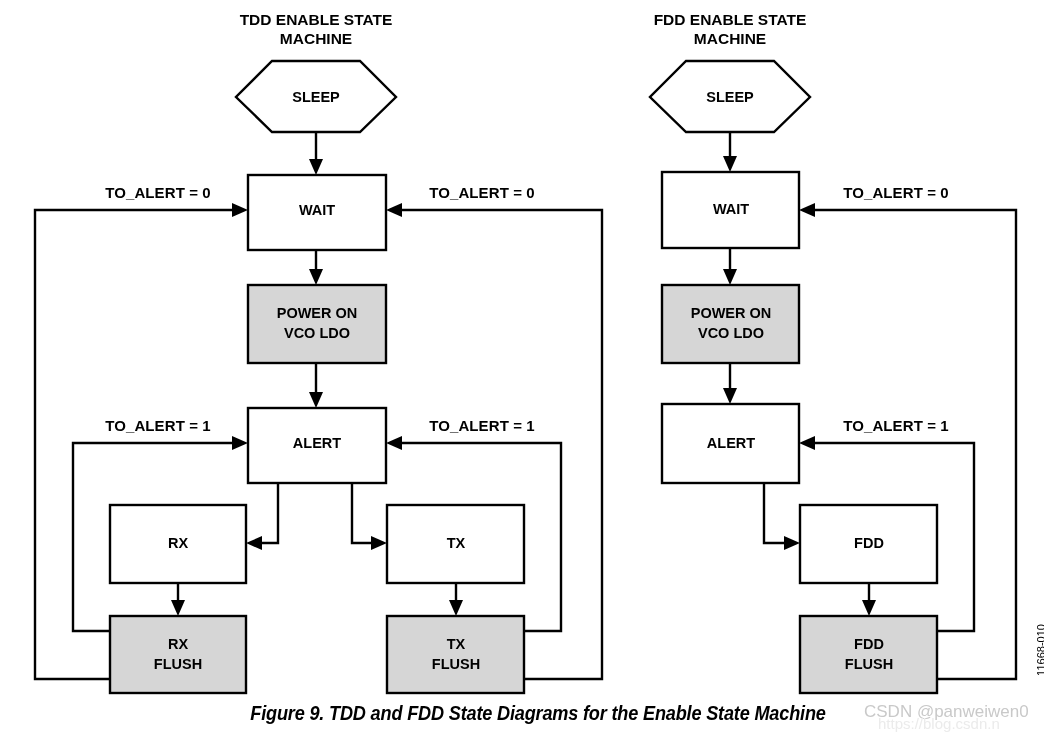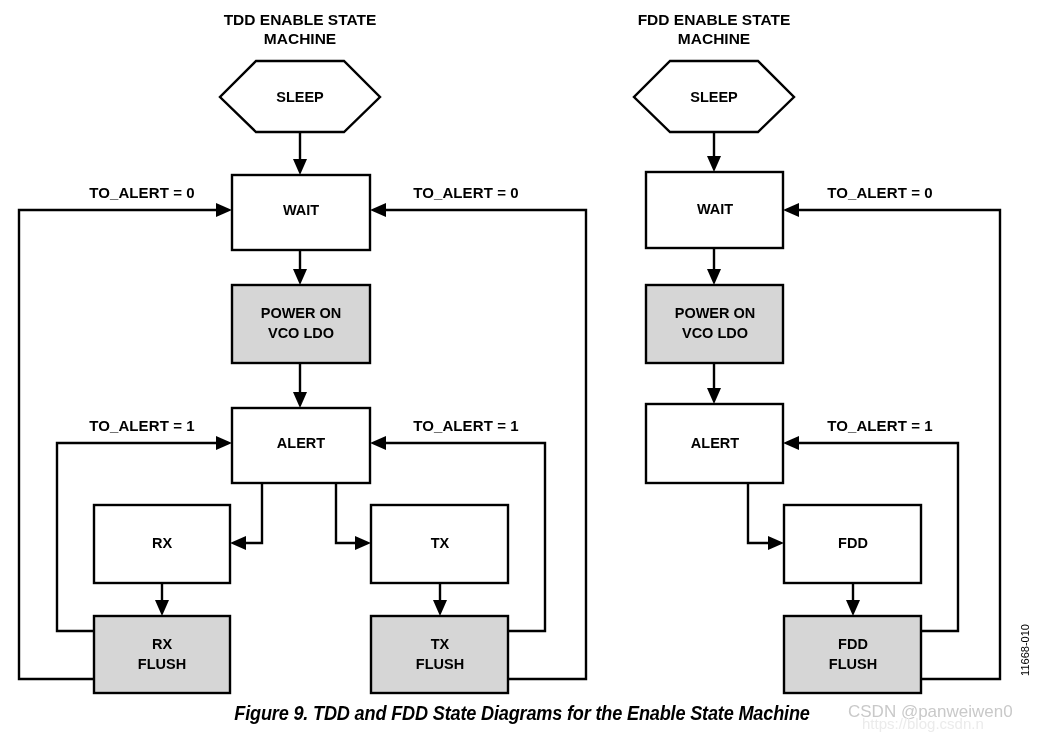--- a/index.html
+++ b/index.html
@@ -9,21 +9,21 @@
   }
   body {
     width: 1044px;
     height: 735px;
     position: relative;
     overflow: hidden;
     font-family: "Liberation Sans", sans-serif;
   }
   #figure-root {
     position: absolute;
-    left: 0; top: 0;
+    left: 16px; top: 0;
     width: 1019px;
     height: 735px;
   }
   svg.diagram {
     position: absolute;
     left: 0; top: 0;
     width: 1044px;
     height: 735px;
     display: block;
   }

